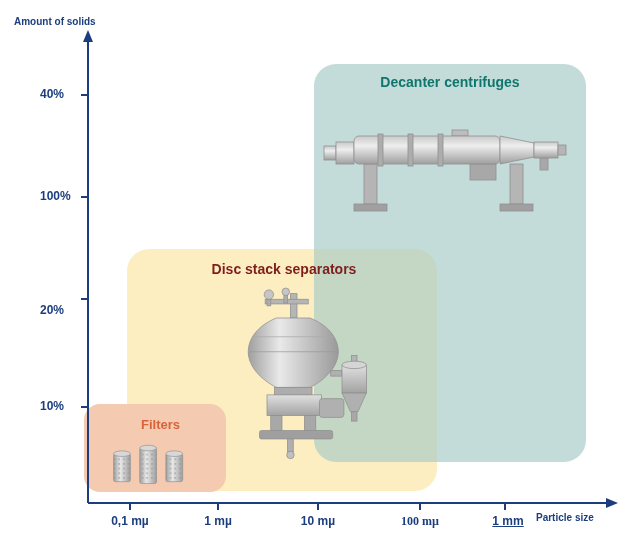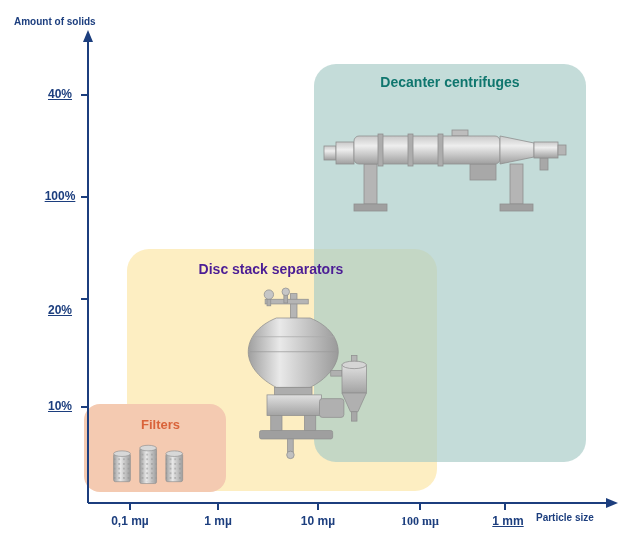--- a/index.html
+++ b/index.html
@@ -9,25 +9,25 @@
   }
   .region{position:absolute;border-radius:22px;}
   .region-disc{left:127px;top:249px;width:310px;height:242px;background:#fdeec2;z-index:1;}
   .region-filters{left:84px;top:404px;width:142px;height:88px;background:#f4cab1;border-radius:16px;z-index:2;}
   .region-decanter{left:314px;top:64px;width:272px;height:398px;background:rgba(168,203,199,0.68);z-index:3;}
   .illustration{position:absolute;z-index:4;}
   .axes-layer{position:absolute;left:0;top:0;width:640px;height:556px;z-index:5;pointer-events:none;}
   .lbl{position:absolute;z-index:6;color:#1c3e7e;font-weight:bold;}
   .axis-title{font-size:10px;}
   .tick{font-size:12px;}
-  .ytick{width:40px;text-align:center;text-decoration:underline;}
+  .ytick{width:40px;text-align:left;}
   .xtick{width:72px;text-align:center;}
   .region-title{position:absolute;z-index:6;font-weight:bold;font-size:14px;text-align:center;}
   .title-decanter{left:314px;top:74px;width:272px;color:#0f766e;}
-  .title-disc{left:116px;top:261px;width:310px;color:#4c1d95;}
+  .title-disc{left:129px;top:261px;width:310px;color:#7f1d1d;}
   .title-filters{left:84px;top:417px;width:153px;color:#d9633a;font-size:13px;}
 </style>
 </head>
 <body>
 
 <div class="stage">
 
   <div class="region region-disc"></div>
   <div class="region region-filters"></div>
   <div class="region region-decanter"></div>

